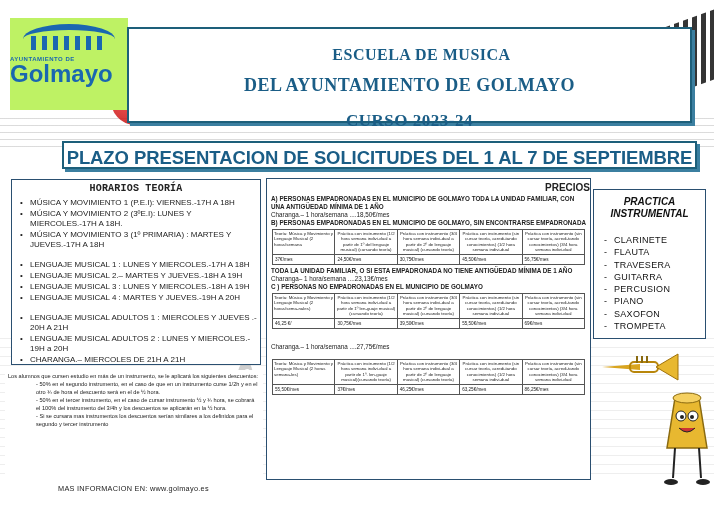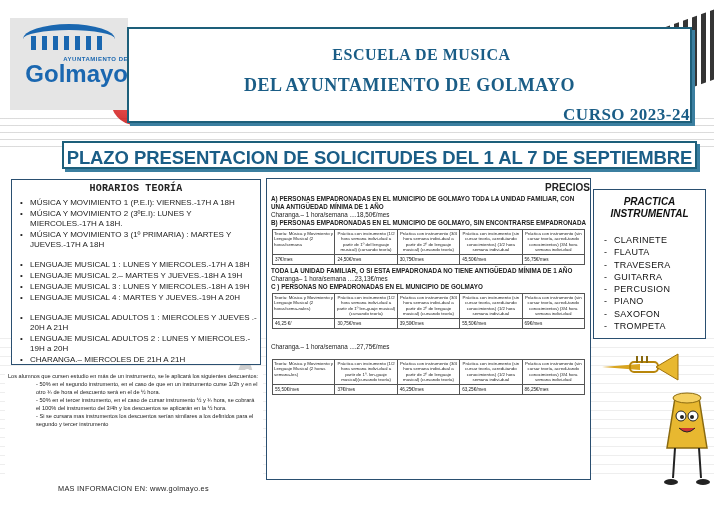--- a/index.html
+++ b/index.html
@@ -25,21 +25,21 @@
     background: repeating-linear-gradient(180deg, transparent 0 8px, #bbb 8px 9px);
     opacity: .25;
   }
   .deco-piano {
     position: absolute; left: 656px; top: 20px; width: 58px; height: 70px;
     background: repeating-linear-gradient(90deg, #111 0 5px, #fff 5px 9px);
     opacity: .85; transform: skewY(-20deg);
   }
   .logo {
     position: absolute; left: 10px; top: 18px; width: 118px; height: 92px;
-    background: #e5e5e5; text-align: right;
+    background: #bef264; text-align: left;
   }
   .logo .arch {
     margin: 6px auto 0; width: 92px; height: 30px;
     border-top: 6px solid #1a67b0; border-radius: 60% 60% 0 0;
     position: relative;
   }
   .logo .arch::after {
     content: ""; position: absolute; left: 8px; right: 8px; top: 6px; height: 14px;
     background: repeating-linear-gradient(90deg, #1a67b0 0 5px, transparent 5px 11px);
   }
@@ -51,21 +51,21 @@
   }
   .title-box {
     position: absolute; left: 127px; top: 27px; width: 565px; height: 96px;
     background: #fff; border: 2px solid #1d5f7a;
     box-shadow: 3px 3px 0 #3b7fa0;
     text-align: center; font-family: "Liberation Serif", serif;
     color: #1a5d86; font-weight: bold;
   }
   .title-box .l1 { font-size: 16px; margin-top: 17px; letter-spacing: .5px; padding-left: 24px; }
   .title-box .l2 { font-size: 18px; margin-top: 11px; letter-spacing: .5px; }
-  .title-box .l3 { font-size: 17px; margin-top: 9px; letter-spacing: .5px; text-align: right; }
+  .title-box .l3 { font-size: 17px; margin-top: 15px; letter-spacing: .5px; }
   .plazo {
     position: absolute; left: 62px; top: 141px; width: 635px; height: 28px;
     background: #fff; border: 2px solid #1d5f7a; box-shadow: 3px 3px 0 #3b7fa0;
     color: #1a5d86; font-weight: bold; font-size: 18.5px;
     line-height: 29px; text-align: center; white-space: nowrap; letter-spacing: -.1px;
   }
   .horarios {
     position: absolute; left: 11px; top: 179px; width: 250px; height: 186px;
     background: #fff; border: 1px solid #2a4f70;
     font-size: 8px; color: #222;

